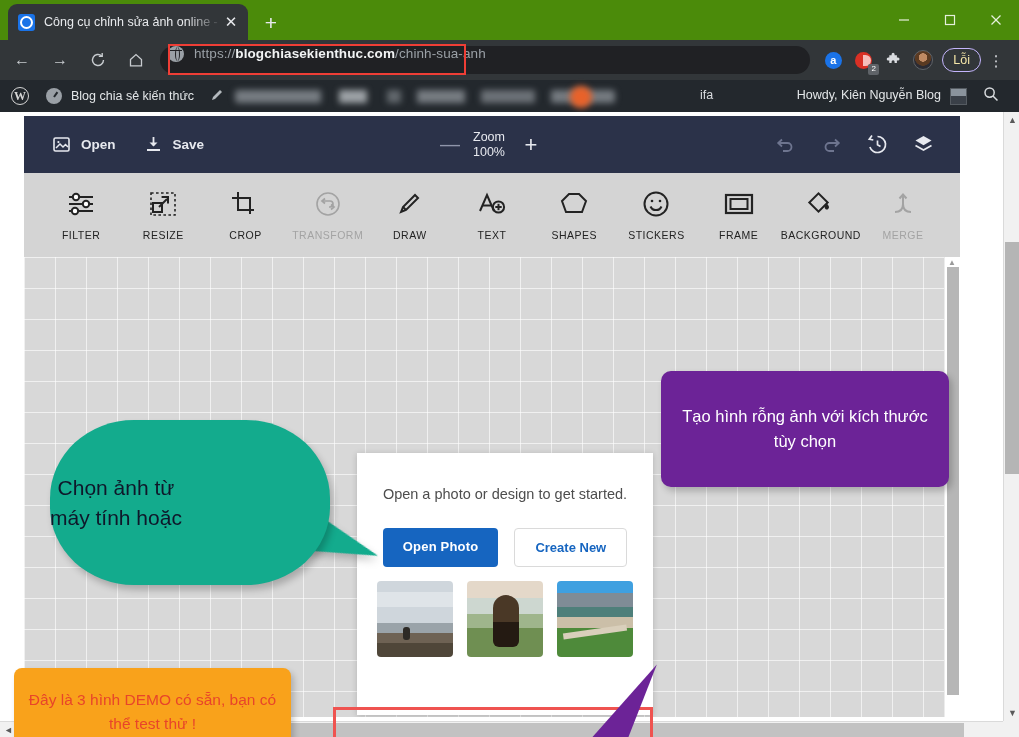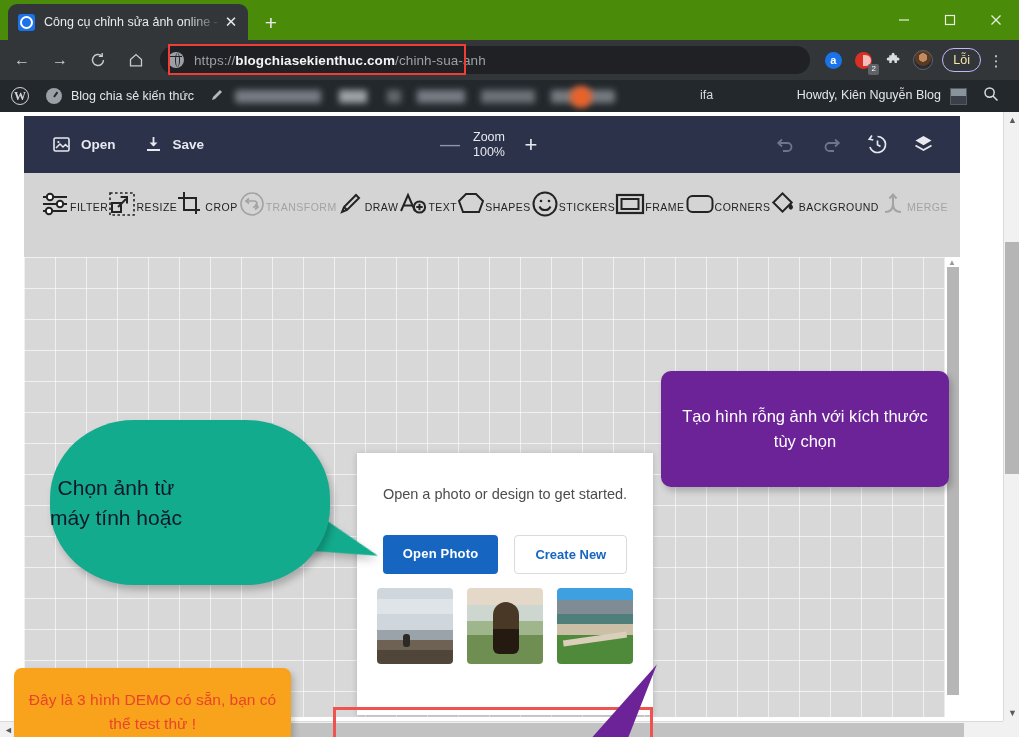--- a/index.html
+++ b/index.html
@@ -55,21 +55,21 @@
     position: absolute; left: 0; top: 40px; width: 1019px; height: 40px;
     background: #323639; display: flex; align-items: center;
   }
   .navbtn {
     width: 32px; height: 32px; margin-left: 6px; color: #c8ccd0;
     display: flex; align-items: center; justify-content: center;
     flex: 0 0 auto; font-size: 16px;
   }
   .omnibox {
     position: relative; flex: 1 1 auto; height: 28px; margin: 0 8px 0 8px;
-    background: #202124; border-radius: 14px; display: flex; align-items: center;
+    background: #202124; border-radius: 14px; display: flex; align-items: flex-start;
     padding-left: 8px;
   }
   .globe-icon {
     width: 16px; height: 16px; border-radius: 50%;
     background: #9aa0a6; flex: 0 0 auto; position: relative; overflow: hidden;
   }
   .globe-icon::before {
     content:""; position:absolute; left:2px; top:4px; width:12px; height:1.2px;
     background:#202124;
   }
@@ -186,21 +186,21 @@
   .etb-plus { font-size: 22px; color: #e7e9ef; width: 34px; text-align: center; font-weight: 300; }
   .etb-right { position: absolute; right: 14px; top: 0; height: 57px; display: flex; align-items: center; }
   .etb-ic { width: 46px; height: 57px; display: flex; align-items: center; justify-content: center; }
 
   .toolbar {
     position: absolute; left: 0; top: 57px; width: 936px; height: 84px;
     background: #d4d4d4; display: flex; align-items: flex-start;
     padding: 12px 16px 0 16px;
   }
   .tool {
-    flex: 1 1 0; display: flex; flex-direction: row; align-items: center;
+    flex: 1 1 0; display: flex; flex-direction: column; align-items: center;
     color: #232323;
   }
   .tool .glyph { height: 38px; display: flex; align-items: center; justify-content: center; }
   .tool .tlabel { font-size: 10.5px; letter-spacing: .5px; margin-top: 6px; }
   .tool.disabled { color: #a3a3a3; }
 
   .canvas {
     position: absolute; left: 0; top: 141px; width: 920px; height: 460px;
     background-color: #d8d8d8;
     background-image:
@@ -218,21 +218,21 @@
   .ed-vthumb { position: absolute; left: 2px; top: 10px; width: 12px; height: 428px; background: #b6b6b6; border-radius: 0; }
   .ed-arrow-up { position: absolute; left: 3px; top: 1px; color: #9a9a9a; font-size: 8px; }
 
   
   .dialog {
     position: absolute; left: 333px; top: 337px; width: 296px; height: 262px;
     background: #ffffff; box-shadow: 0 1px 6px rgba(0,0,0,.18);
     display: flex; flex-direction: column; align-items: center;
   }
   .dlg-title { margin-top: 33px; font-size: 14.5px; color: #4d4d4d; }
-  .dlg-buttons { margin-top: 33px; display: flex; gap: 16px; }
+  .dlg-buttons { margin-top: 26px; display: flex; gap: 16px; }
   .btn-primary {
     background: #1665c0; color: #fff; font-size: 13px; font-weight: 700;
     padding: 11px 20px; border-radius: 4px; letter-spacing: .2px;
   }
   .btn-outline {
     background: #fff; color: #1665c0; font-size: 13px; font-weight: 700;
     padding: 11px 20px; border-radius: 4px; border: 1px solid #dadada;
   }
   .dlg-sep {
     margin-top: 24px; width: 252px; display: flex; align-items: center;
@@ -576,28 +576,20 @@
           <span class="glyph">
             <svg width="30" height="26" viewBox="0 0 30 26">
                 <rect x="2" y="4" width="26" height="18" fill="none" stroke="#232323" stroke-width="2.2"></rect>
                 <rect x="6.5" y="8" width="17" height="10" fill="none" stroke="#232323" stroke-width="2"></rect>
               </svg>
           </span>
           <span class="tlabel">FRAME</span>
         </div>
         <div class="tool">
           <span class="glyph">
-            <svg width="30" height="26" viewBox="0 0 30 26">
-                <rect x="2.5" y="5" width="25" height="16" rx="5" fill="none" stroke="#232323" stroke-width="2"></rect>
-              </svg>
-          </span>
-          <span class="tlabel">CORNERS</span>
-        </div>
-        <div class="tool">
-          <span class="glyph">
             <svg width="28" height="26" viewBox="0 0 28 26">
                 <rect x="5" y="5" width="13" height="13" transform="rotate(45 11.5 11.5)" fill="none" stroke="#232323" stroke-width="2"></rect>
                 <path d="M22 16c0 1.5-1 2.6-2.2 2.6S17.6 17.5 17.6 16c0-1.4 2.2-3.6 2.2-3.6S22 14.6 22 16z" fill="#232323"></path>
               </svg>
           </span>
           <span class="tlabel">BACKGROUND</span>
         </div>
         <div class="tool disabled">
           <span class="glyph">
             <svg width="28" height="26" viewBox="0 0 28 26">

